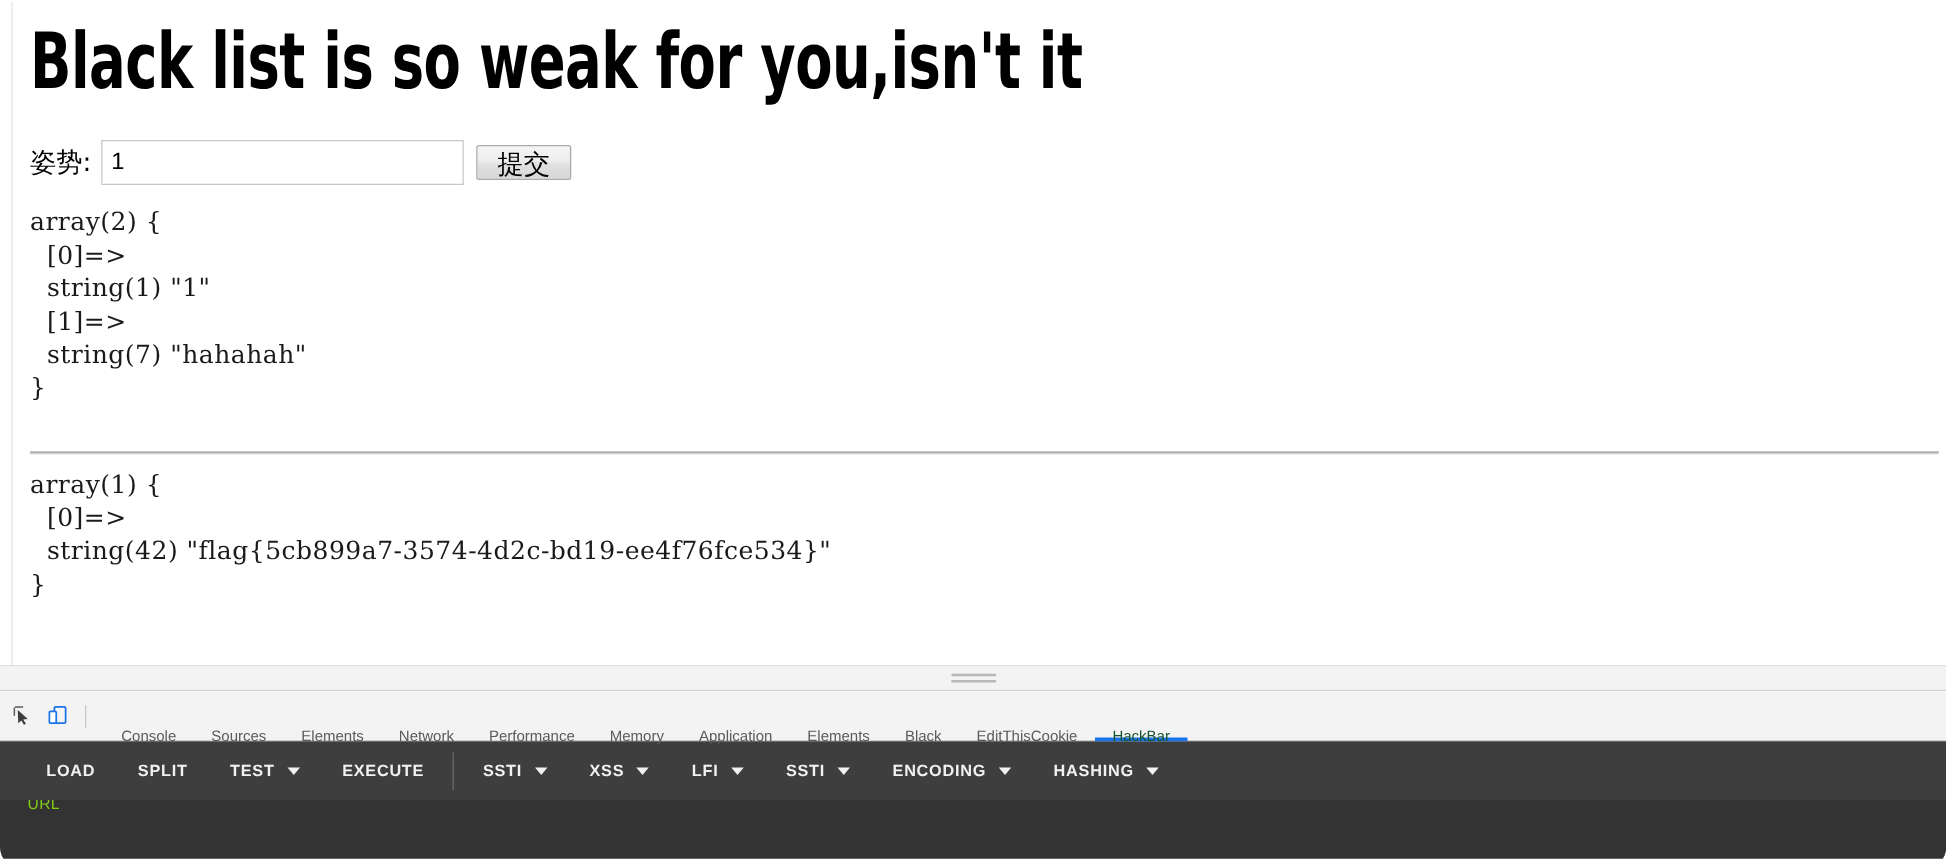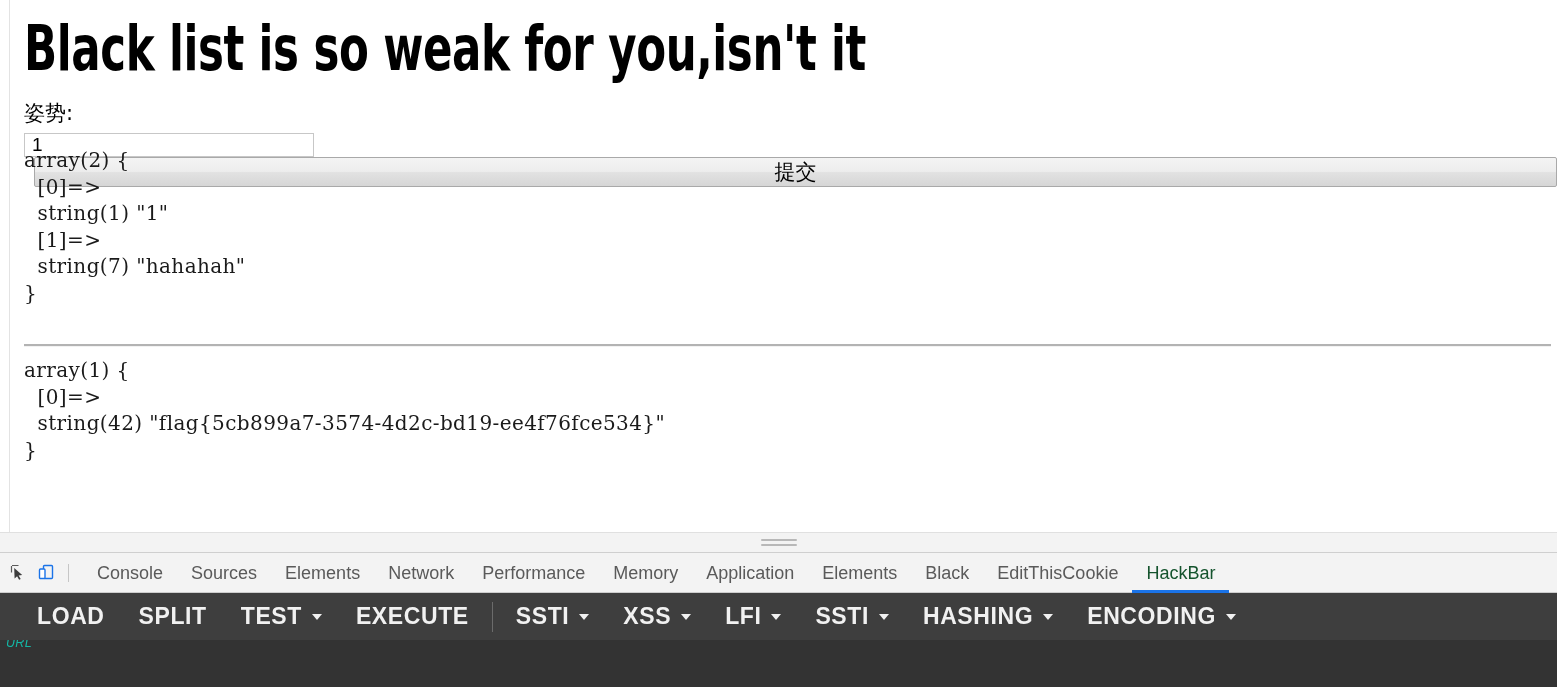--- a/index.html
+++ b/index.html
@@ -8,20 +8,21 @@
     padding: 0;
     background: #ffffff;
     font-family: "Liberation Sans", sans-serif;
   }
   #root {
     width: 1557px;
     height: 694px;
     position: relative;
     overflow: hidden;
     background: #ffffff;
+    border-radius: 16px;
   }
 
   
   .page-viewport {
     position: absolute;
     left: 0;
     top: 0;
     width: 1557px;
     height: 532px;
     background: #ffffff;
@@ -50,23 +51,23 @@
     letter-spacing: -0.5px;
     color: #000000;
     transform: scaleX(0.78);
     transform-origin: left top;
     white-space: nowrap;
     padding-top: 8px;
   }
 
   .form-row {
     display: flex;
-    margin-top: 3px;
+    align-items: center;
+    margin-top: 20px;
     height: 40px;
-    flex-direction: column;
   }
   .form-label {
     font-family: "DejaVu Sans", "Liberation Sans", sans-serif;
     font-size: 21px;
     color: #000000;
     margin-right: 8px;
     line-height: 40px;
   }
   .text-input {
     width: 290px;
@@ -75,31 +76,31 @@
     border: 1px solid #c7c7c7;
     background: #ffffff;
     font-size: 19px;
     font-family: "Liberation Sans", sans-serif;
     padding: 0 7px;
     color: #000000;
     outline: none;
   }
   .submit-button {
     margin-left: 10px;
-    height: 44px;
+    height: 28px;
     min-width: 76px;
     box-sizing: border-box;
     border: 1px solid #a9a9a9;
     border-radius: 2px;
     background: linear-gradient(to bottom, #f4f4f4 0%, #ededed 48%, #e2e2e2 52%, #d6d6d6 100%);
     font-family: "DejaVu Sans", "Liberation Sans", sans-serif;
     font-size: 21px;
     color: #000000;
     cursor: pointer;
-    padding: 0 26px;
+    padding: 0 16px;
   }
 
   .dump {
     font-family: "DejaVu Serif", "Liberation Serif", serif;
     font-size: 20px;
     line-height: 26.5px;
     color: #1a1a1a;
     white-space: pre;
     margin: 0;
     padding: 0;
@@ -171,23 +172,23 @@
   }
   .dt-sep {
     width: 1px;
     height: 18px;
     background: #c6c6c6;
     margin: 0 14px 0 8px;
   }
   .dt-tab {
     height: 40px;
     line-height: 40px;
-    padding: 0 14px;
-    font-family: "Liberation Sans", sans-serif;
-    font-size: 18px;
+    padding: 16px 14px;
+    font-family: "Liberation Sans", sans-serif;
+    font-size: 12px;
     color: #5a5a5a;
     cursor: pointer;
     box-sizing: border-box;
     border-bottom: 3px solid transparent;
     white-space: nowrap;
   }
   .dt-tab.active {
     color: #14532d;
     border-bottom-color: #1a73e8;
   }
@@ -197,21 +198,21 @@
     height: 47px;
     background: #3e3e3e;
     display: flex;
     align-items: center;
     padding-left: 20px;
     box-sizing: border-box;
   }
   .hb-btn {
     font-family: "Liberation Sans", sans-serif;
     font-weight: bold;
-    font-size: 23px;
+    font-size: 13px;
     letter-spacing: 0.6px;
     color: #f1f1f1;
     padding: 0 17px;
     cursor: pointer;
     display: flex;
     align-items: center;
     white-space: nowrap;
     height: 47px;
   }
   .caret {
@@ -234,26 +235,25 @@
     height: 47px;
     background: #333333;
     box-sizing: border-box;
     padding-left: 4px;
     position: relative;
     overflow: hidden;
   }
   .hb-urllabel {
     font-family: "Liberation Sans", sans-serif;
     font-size: 12.5px;
-    color: #14b8a6;
-    position: absolute;
-    left: 6px;
+    color: #84cc16;
+    position: absolute;
+    left: 22px;
     top: -4px;
     letter-spacing: 0.3px;
-    font-style: italic;
   }
   .hb-urlvalue {
     position: absolute;
     left: 4px;
     top: 11px;
     font-family: "Liberation Sans", sans-serif;
     font-size: 18.5px;
     color: #f2f2f2;
     white-space: nowrap;
     letter-spacing: -0.1px;
@@ -363,25 +363,25 @@
       </div>
       <div class="hb-btn">
         <span>LFI</span>
         <span class="caret"></span>
       </div>
       <div class="hb-btn">
         <span>SSTI</span>
         <span class="caret"></span>
       </div>
       <div class="hb-btn">
+        <span>ENCODING</span>
+        <span class="caret"></span>
+      </div>
+      <div class="hb-btn">
         <span>HASHING</span>
-        <span class="caret"></span>
-      </div>
-      <div class="hb-btn">
-        <span>ENCODING</span>
         <span class="caret"></span>
       </div>
     </div>
 
     <div class="hb-urlarea">
       <div class="hb-urllabel">URL</div>
     </div>
 
   </div>
 </div>

